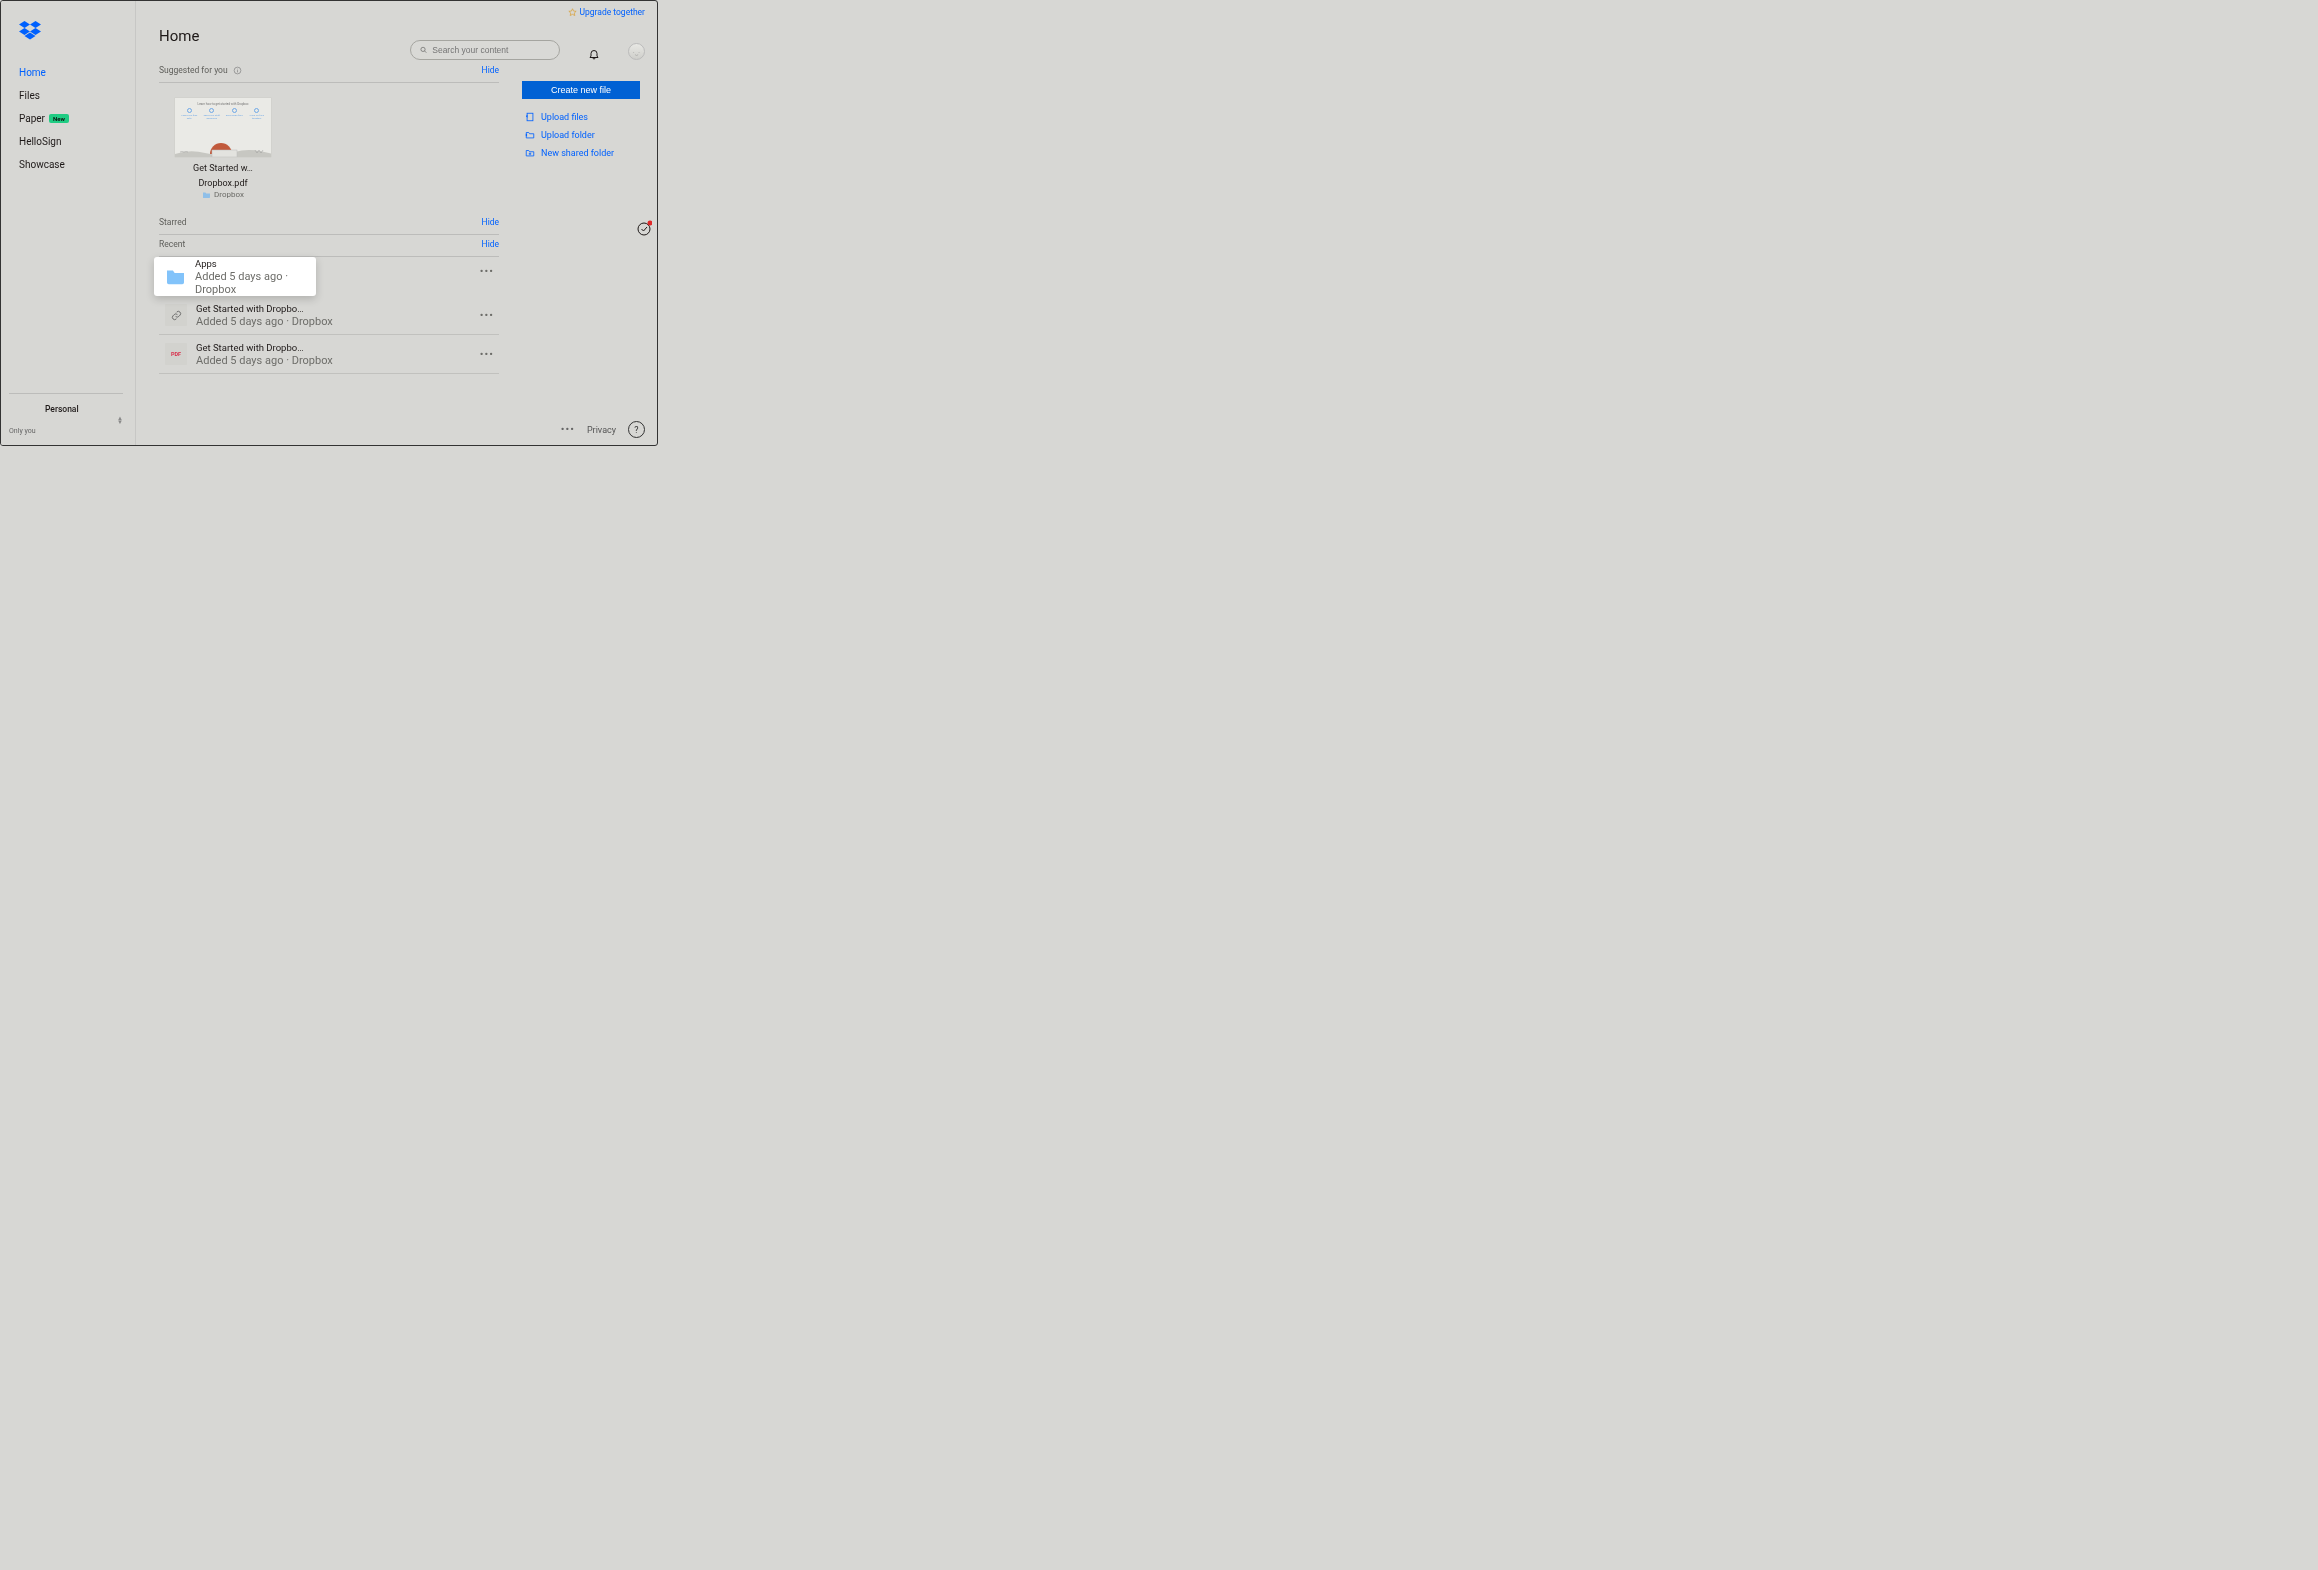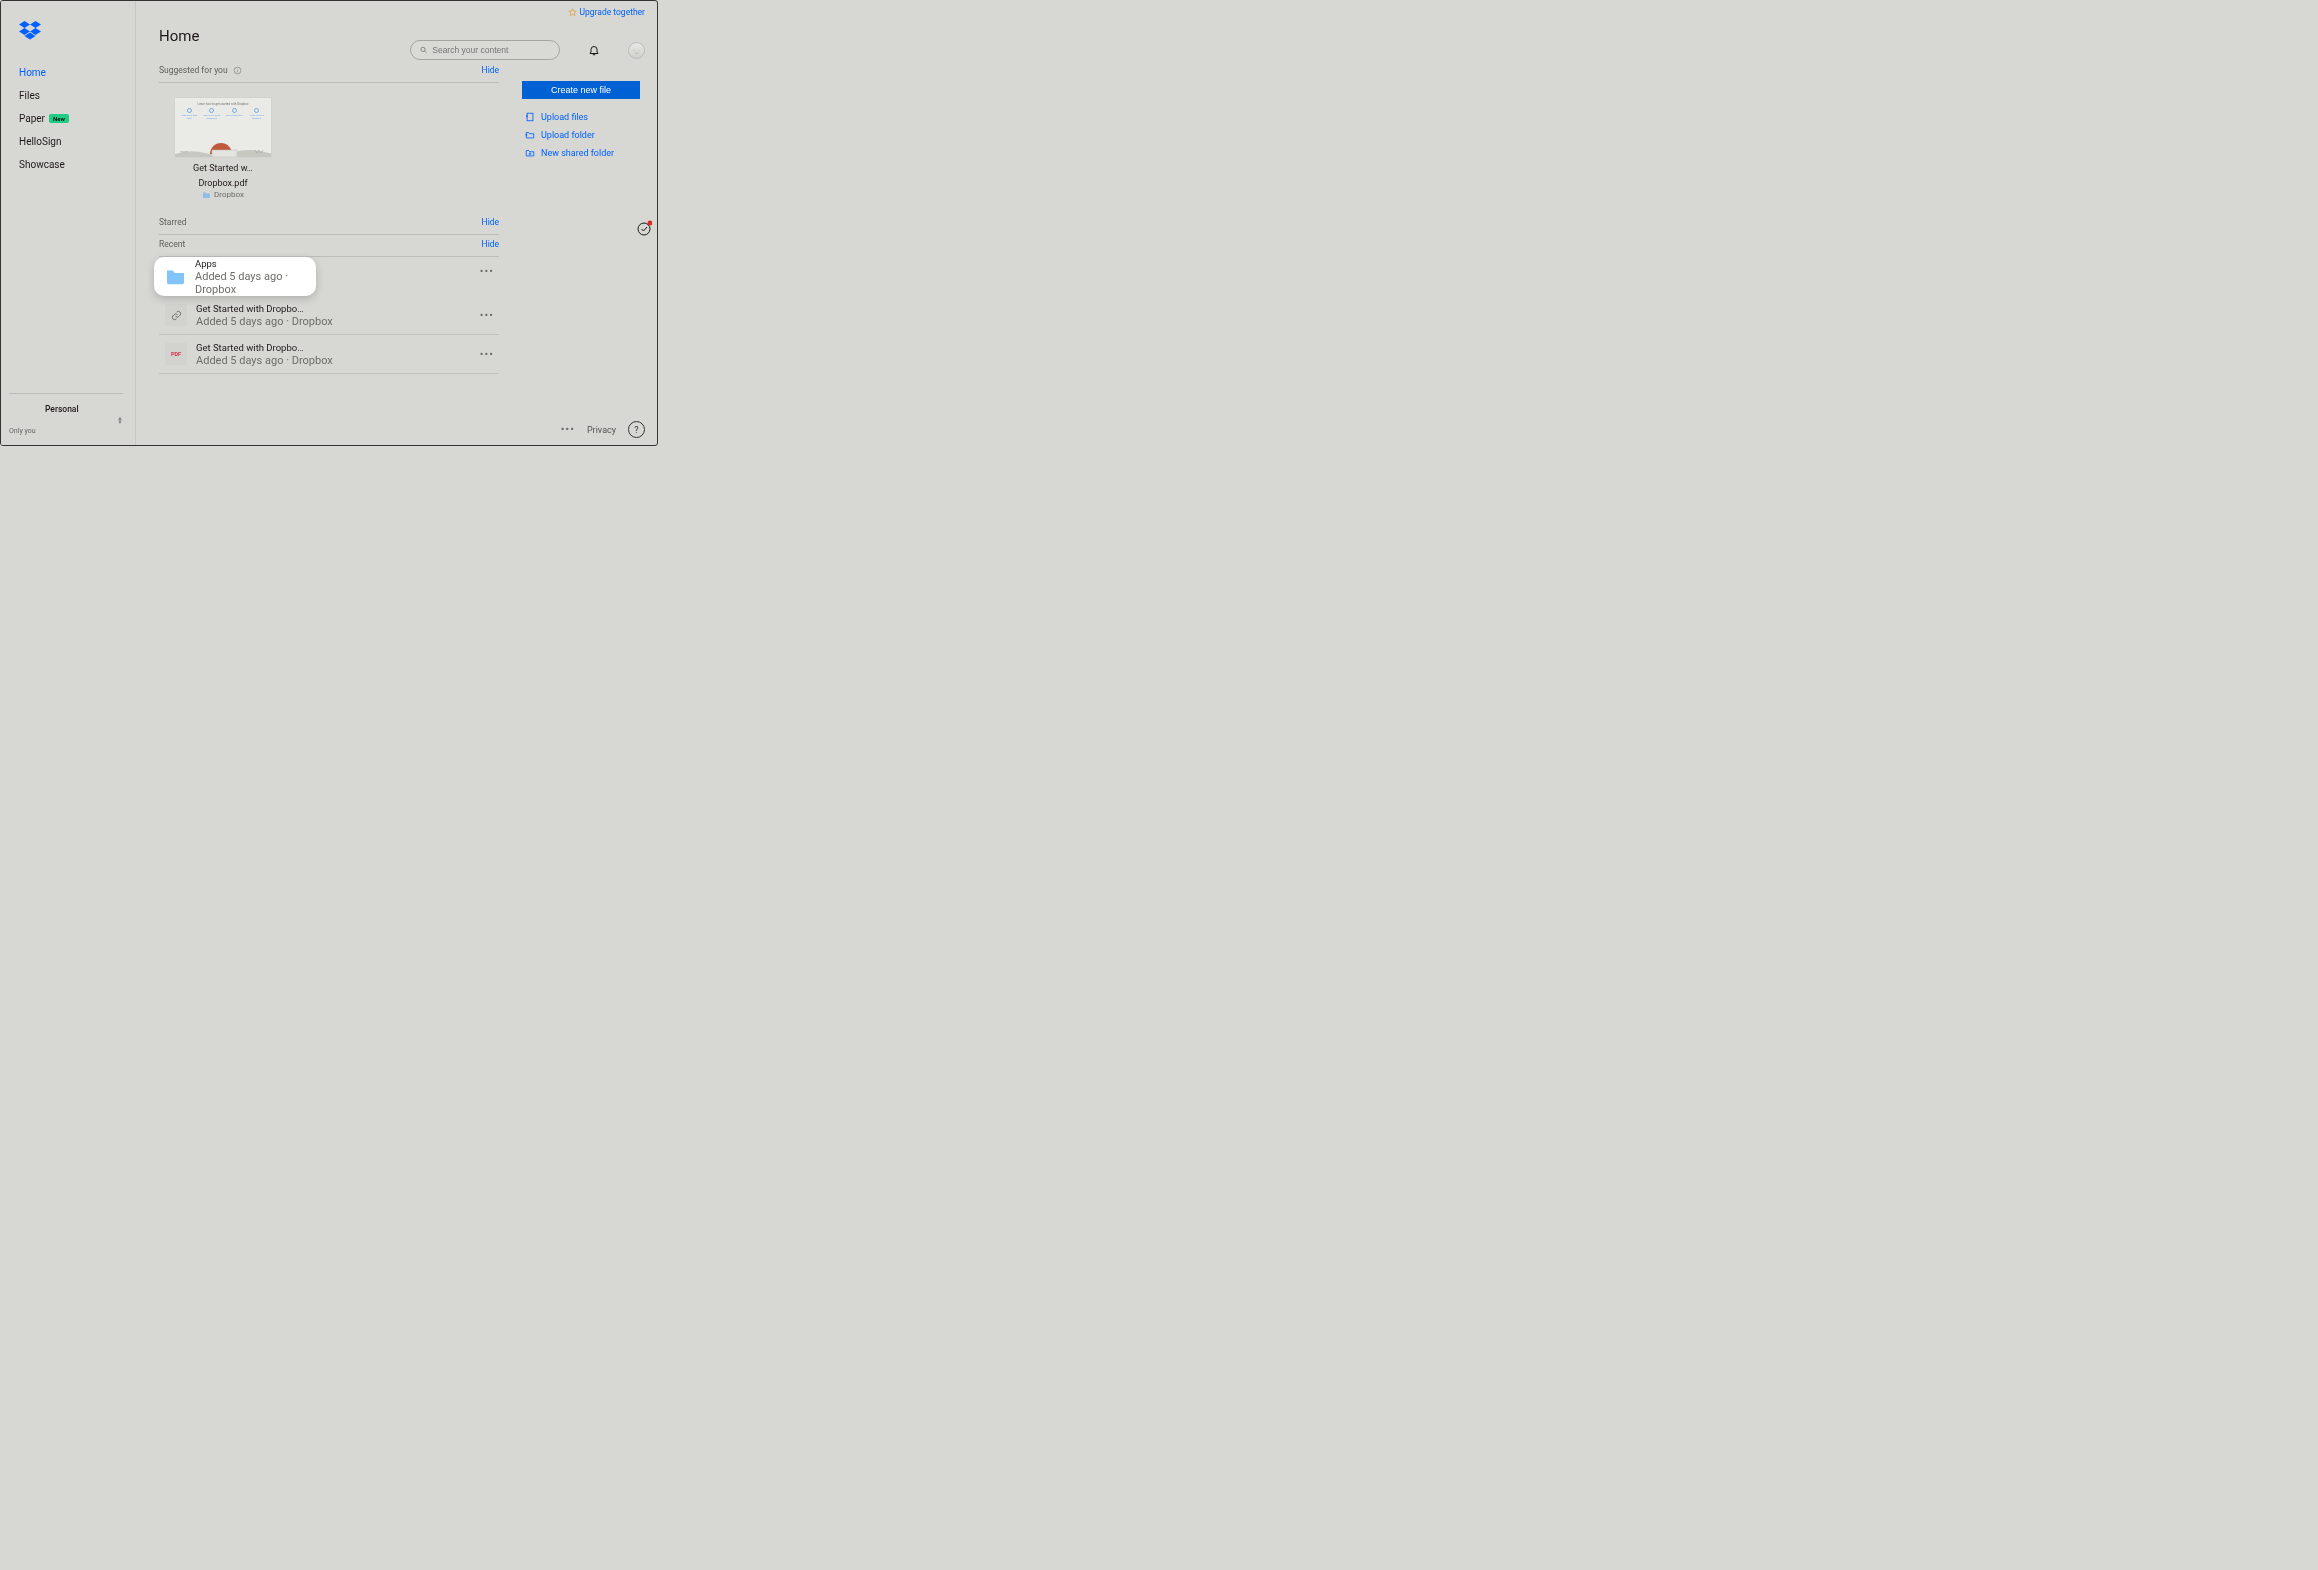--- a/index.html
+++ b/index.html
@@ -77,21 +77,21 @@
       display:flex; align-items:center; gap:3px;
       cursor:pointer;
     }
 
     .header-row {
       position:absolute;
       top:22px; left:158px; right:12px; height:26px;
       display:flex; align-items:center; justify-content:space-between;
     }
     .page-title { font-size: 15px; font-weight: 400; color:#1E1918;}
-    .hr-right{ display:flex; align-items:center; gap:28px;margin-top:28px;}
+    .hr-right{ display:flex; align-items:flex-end; gap:28px;margin-top:28px;}
     .search {
       display:flex; align-items:center;
       border:0.5px solid #A5A5A0;
       border-radius: 12px;
       padding: 4px 9px;
       width: 150px;
       background:#D9D9D6;
       color:#666;
       gap:5px;
     }
@@ -146,21 +146,21 @@
 
     .recent-row{
       display:flex; align-items:center;
       height:39px;
       border-bottom:0.5px solid rgba(0,0,0,0.10);
       position:relative;
       padding-left:6px;
     }
     .recent-row.highlight{
       background:#FFFFFF;
-      border-radius:10px;
+      border-radius:3px;
       box-shadow: 0 3px 9px rgba(0,0,0,0.18);
       border-bottom:none;
       margin: 0 6px 0 -5px;
       padding-left:11px;
       width: 162px;
       z-index:5;
       position:relative;
     }
     .ricon{
       width:22px; height:22px; border-radius:1px;

